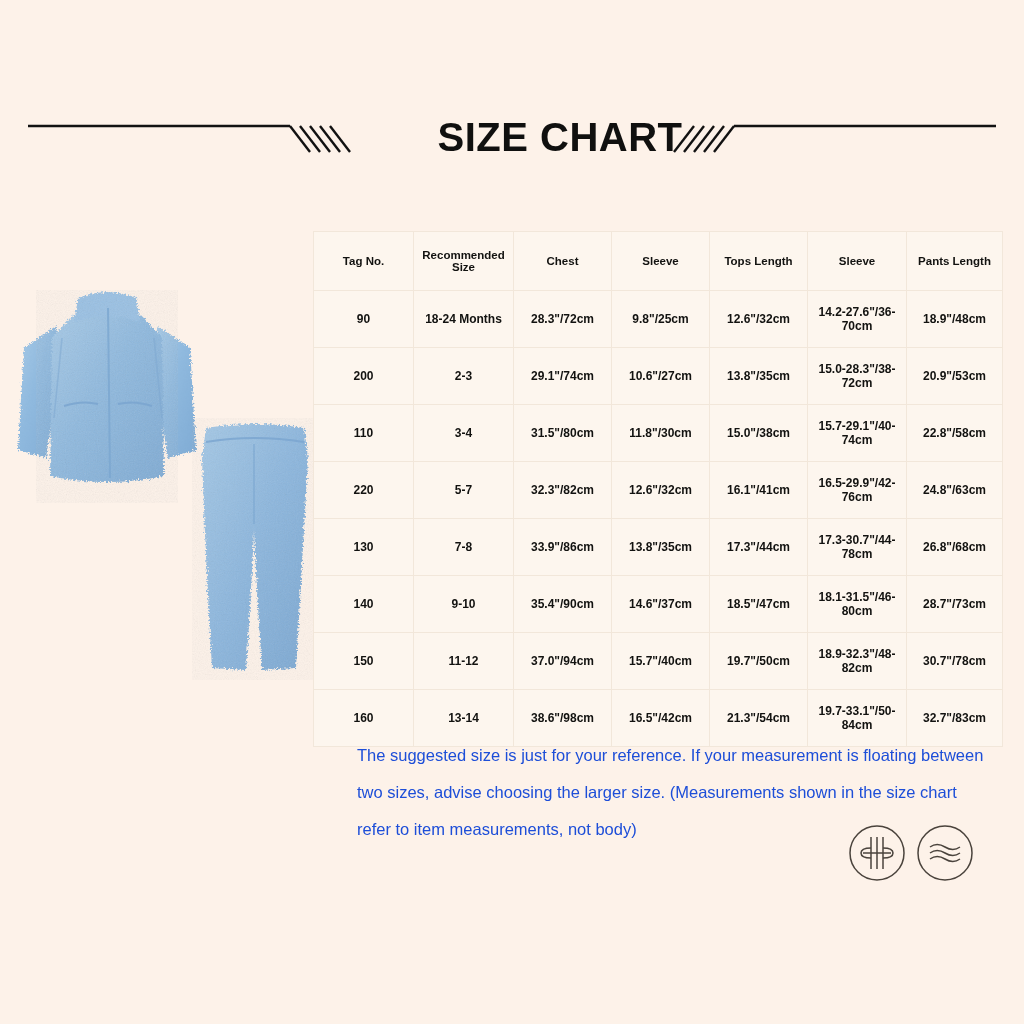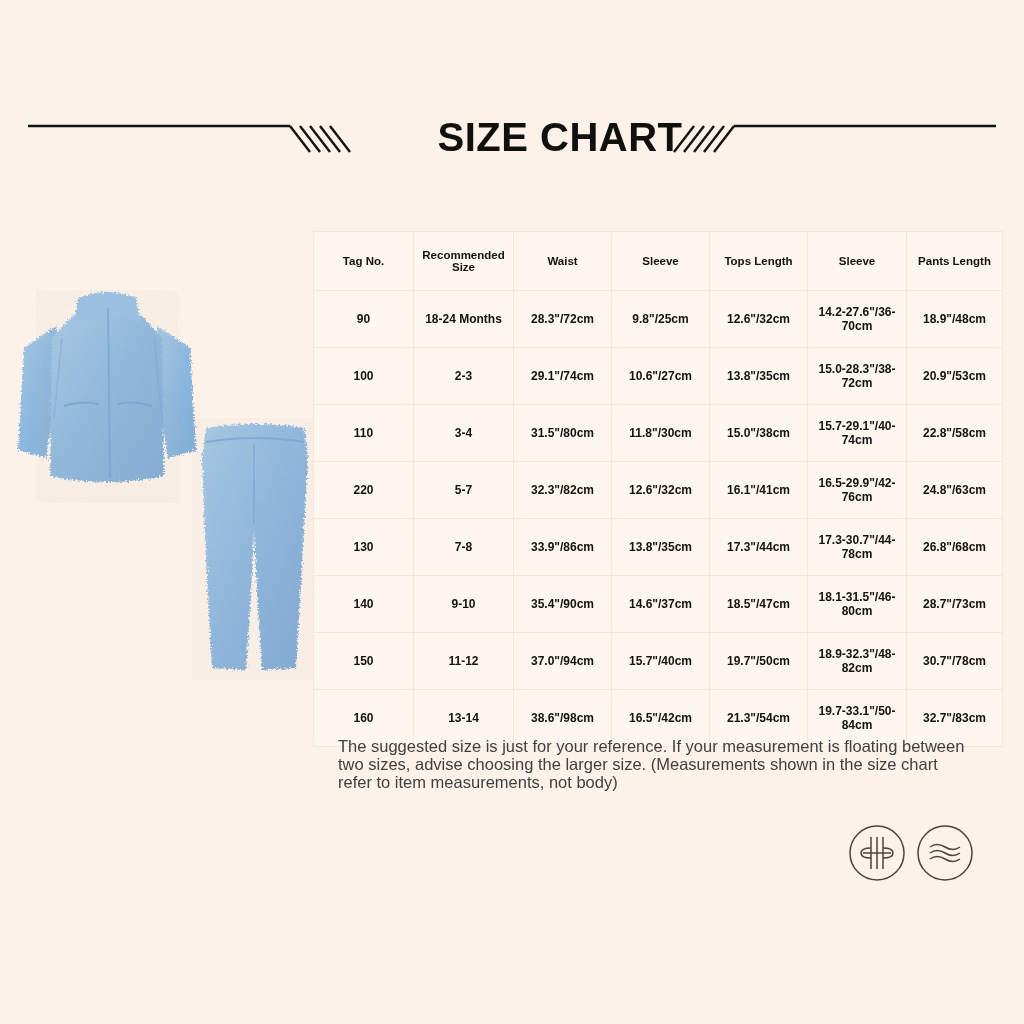--- a/index.html
+++ b/index.html
@@ -93,26 +93,26 @@
   }
   #size-table td {
     height: 54px;
     font-size: 12px;
     font-weight: bold;
   }
 
   
   #disclaimer {
     position: absolute;
-    left: 338px;
+    left: 357px;
     top: 737px;
     width: 630px;
     font-size: 16.5px;
-    line-height: 18px;
-    color: #404040;
+    line-height: 37px;
+    color: #1d4ed8;
   }
 
   
   #badges {
     position: absolute;
     left: 848px;
     top: 824px;
     width: 140px;
     height: 62px;
   }
@@ -226,39 +226,39 @@
         <col class="c2">
         <col class="c3">
       <col class="c4">
         <col class="c5">
         <col class="c6">
     </colgroup>
     <thead>
       <tr>
         <th>Tag No.</th>
         <th>Recommended Size</th>
-        <th>Waist</th>
+        <th>Chest</th>
         <th>Sleeve</th>
         <th>Tops Length</th>
         <th>Sleeve</th>
         <th>Pants Length</th>
       </tr>
     </thead>
     <tbody>
       <tr>
         <td>90</td>
         <td>18-24 Months</td>
         <td>28.3"/72cm</td>
         <td>9.8"/25cm</td>
         <td>12.6"/32cm</td>
         <td>14.2-27.6"/36-70cm</td>
         <td>18.9"/48cm</td>
       </tr>
       <tr>
-        <td>100</td>
+        <td>200</td>
         <td>2-3</td>
         <td>29.1"/74cm</td>
         <td>10.6"/27cm</td>
         <td>13.8"/35cm</td>
         <td>15.0-28.3"/38-72cm</td>
         <td>20.9"/53cm</td>
       </tr>
       <tr>
         <td>110</td>
         <td>3-4</td>

